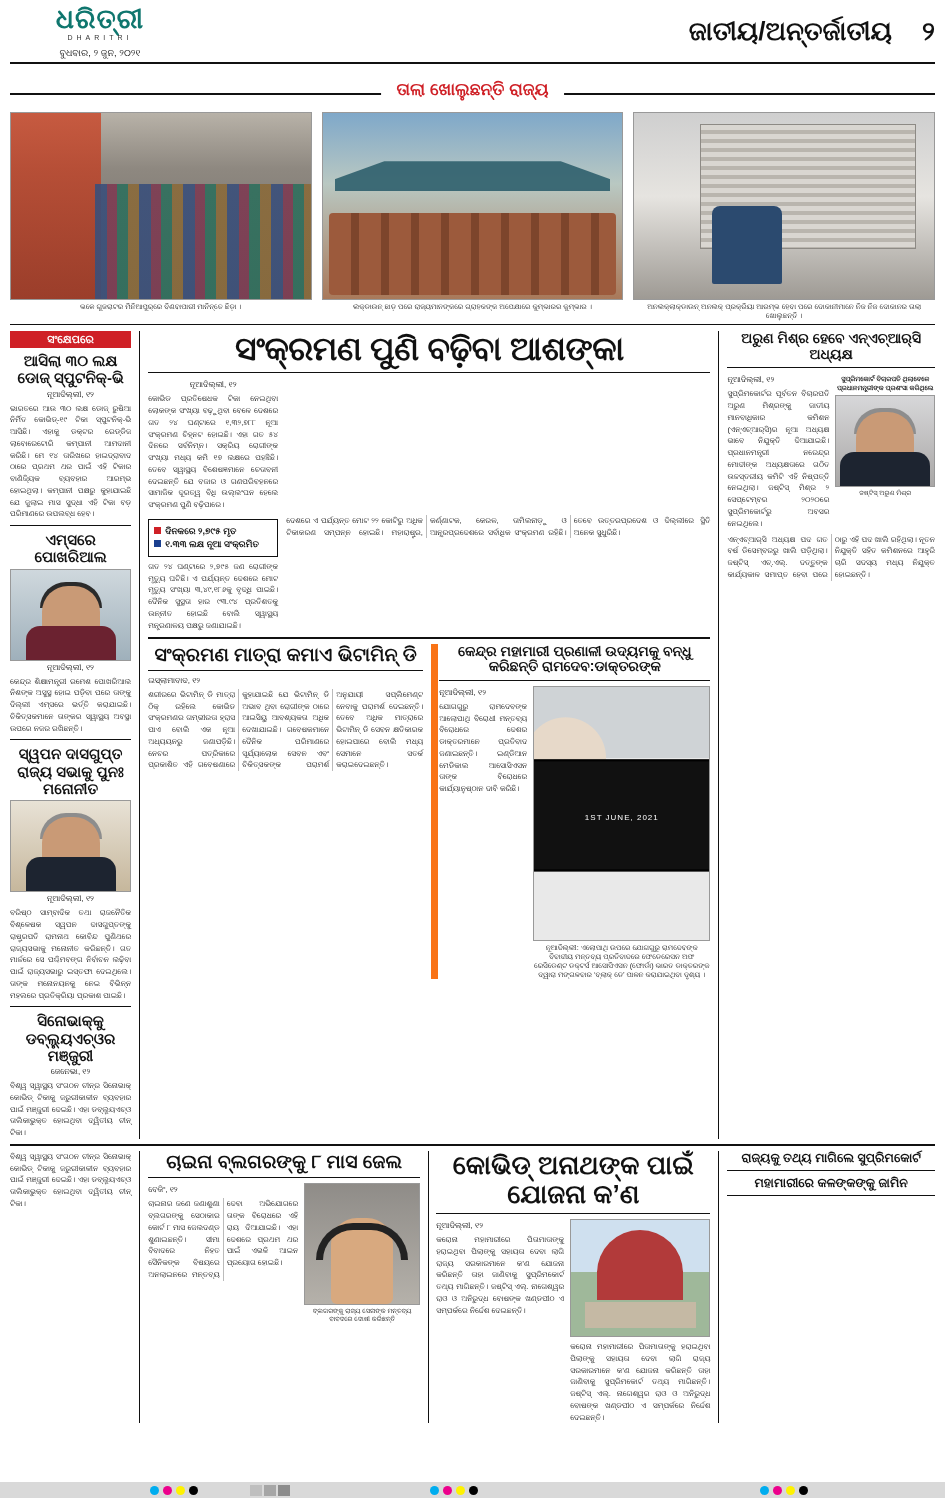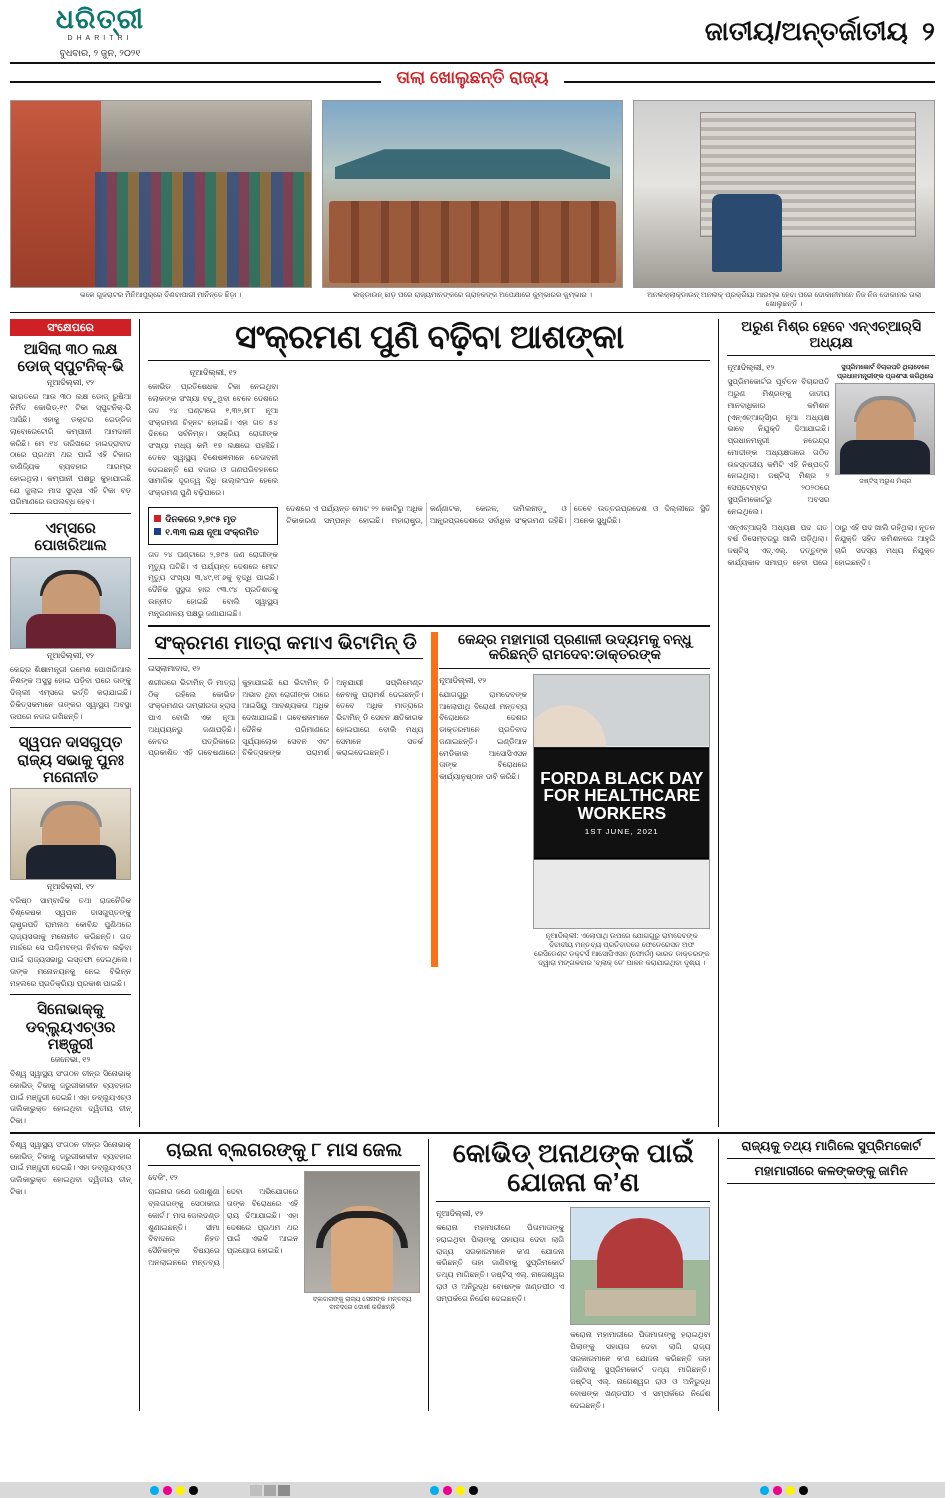--- a/index.html
+++ b/index.html
@@ -12,26 +12,26 @@
     overflow: hidden;
   }
   .page { position: relative; width:945px; height:1498px; padding: 6px 10px 0 10px; }
 
   
   .masthead { display:flex; align-items:flex-start; justify-content:space-between; height:58px; border-bottom:2px solid #111; padding-bottom:2px;}
   .logo-box { width:180px; text-align:center; }
   .logo-main { font-size:27px; font-weight:bold; letter-spacing:1px; color:#0f766e; line-height:1; }
   .logo-sub { font-size:7px; letter-spacing:4px; color:#333; margin-top:1px;}
   .logo-date { font-size:9.5px; margin-top:6px; color:#111; }
-  .masthead-right { display:flex; align-items:flex-end; gap:14px; padding-top:10px; }
+  .masthead-right { display:flex; align-items:flex-end; gap:30px; padding-top:10px; }
   .section-title { font-size:26px; font-weight:bold; color:#111; }
   .page-no { font-size:26px; font-weight:bold; color:#111; }
 
   
-  .banner-wrap { position:relative; height:26px; margin-top:4px; }
+  .banner-wrap { position:relative; height:26px; margin-top:16px; }
   .banner-rule { position:absolute; top:13px; left:0; right:0; border-top:2px solid #111; }
   .banner-pill { position:absolute; left:50%; transform:translateX(-50%); top:0; background:#fff; padding:0 16px;}
   .banner-text { color:#cf2026; font-size:17px; font-weight:bold; }
 
   
   .photostrip { display:flex; gap:10px; margin-top:6px; }
   .photo { flex:1; }
   .photo .ph { height:188px; border:1px solid #999; position:relative; overflow:hidden; }
   .cap { font-size:7.2px; text-align:center; color:#222; margin-top:2px; line-height:1.25; }
   .hr-thin { border-top:1px solid #111; margin:4px 0 0 0; }
@@ -266,21 +266,20 @@
           <div class="hr-blk"></div>
           <div style="display:flex; gap:6px;">
             <div style="width:88px;">
               <div class="dateline" style="text-align:left;">ନୂଆଦିଲ୍ଲୀ, ୧୨</div>
               <div class="body-text">ଯୋଗଗୁରୁ ରାମଦେବଙ୍କ ଆଲୋପାଥି ବିରୋଧୀ ମନ୍ତବ୍ୟ ବିରୋଧରେ ଦେଶର ଡାକ୍ତରମାନେ ପ୍ରତିବାଦ ଜଣାଇଛନ୍ତି। ଇଣ୍ଡିଆନ ମେଡିକାଲ ଆସୋସିଏସନ ତାଙ୍କ ବିରୋଧରେ କାର୍ଯ୍ୟାନୁଷ୍ଠାନ ଦାବି କରିଛି।</div>
             </div>
             <div style="flex:1;">
               <div class="blackday">
                 <div class="bd-person"></div>
                 <div class="bd-card">
-                  <div class="l1">FORDA BLACK DAY FOR HEALTHCARE WORKERS</div>
                   <div class="l2">1ST JUNE, 2021</div>
                 </div>
               </div>
               <div class="cap">ନୂଆଦିଲ୍ଲୀ: ଏଲୋପାଥି ଉପରେ ଯୋଗଗୁରୁ ରାମଦେବଙ୍କ ବିବାଦୀୟ ମନ୍ତବ୍ୟ ପ୍ରତିବାଦରେ ଫେଡେରେସନ ଅଫ ରେସିଡେଣ୍ଟ ଡକ୍ଟର୍ସ ଆସୋସିଏସନ (ଫୋର୍ଡା) ଭାରତ ଡାକ୍ତରଙ୍କ ଦ୍ୱାରା ମଙ୍ଗଳବାର ‘ବ୍ଲାକ୍‌ ଡେ’ ପାଳନ କରାଯାଇଥିବା ଦୃଶ୍ୟ ।</div>
             </div>
           </div>
         </div>
       </div>
     </div>
 

